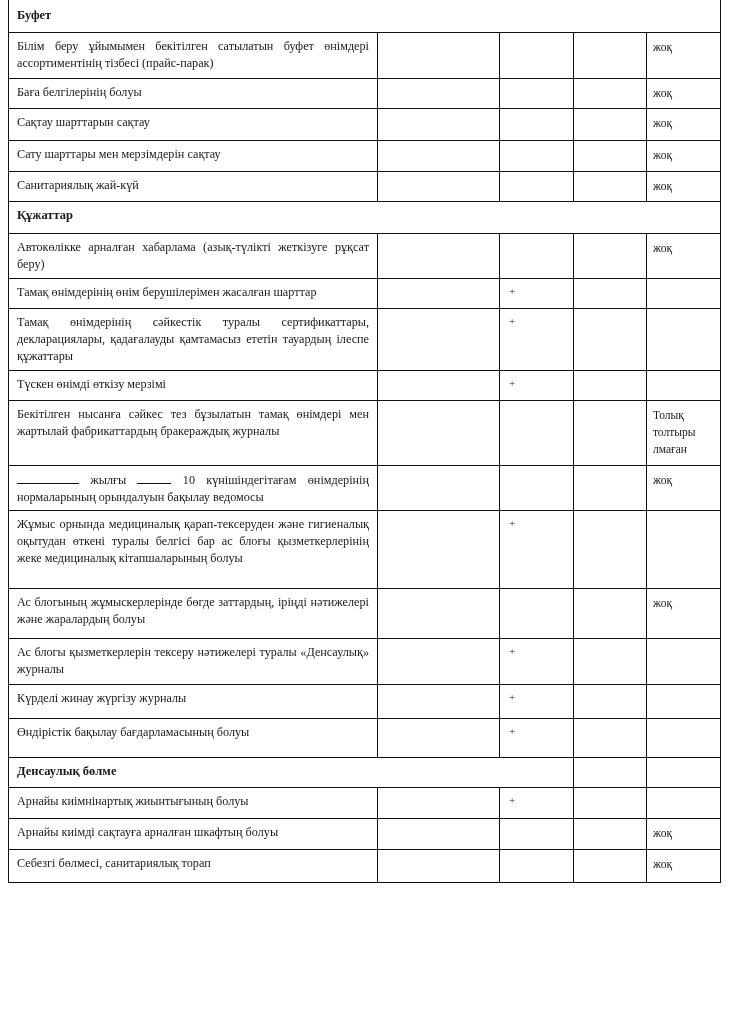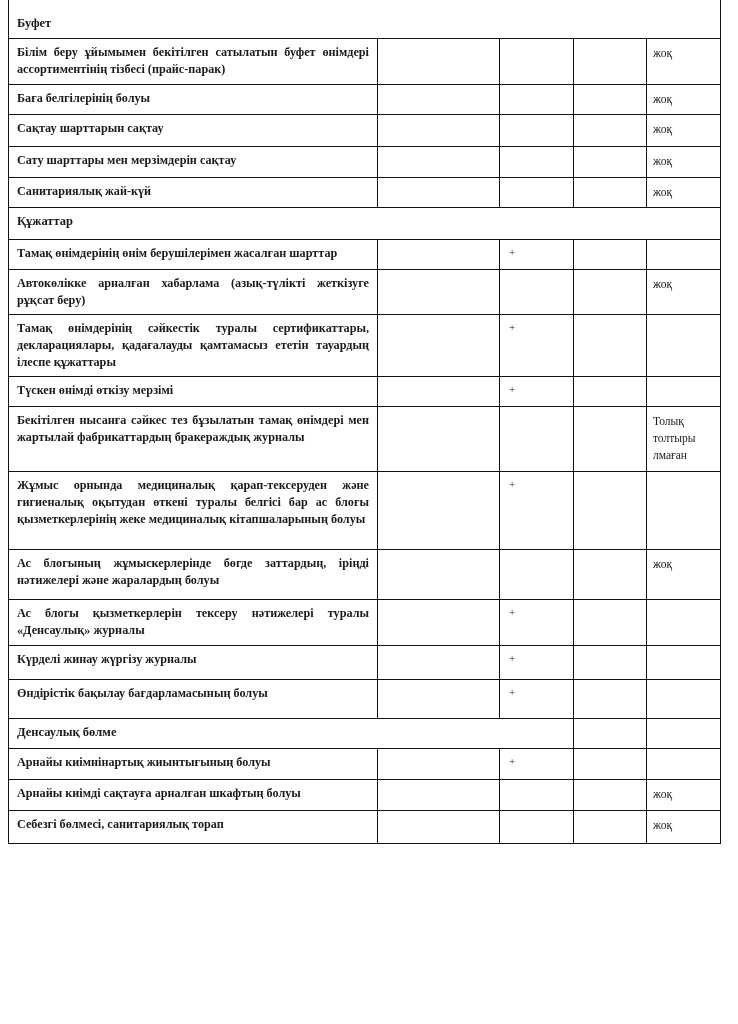--- a/index.html
+++ b/index.html
@@ -2,21 +2,21 @@
 <html><head>
 <meta charset="utf-8">
 <style>
   html, body { margin: 0; padding: 0; background: #ffffff; }
   body { width: 738px; height: 1024px; position: relative; overflow: hidden;
          font-family: "Liberation Serif", "DejaVu Serif", serif; color: #1a1a1a; }
   .page { position: absolute; left: 8px; top: 0; width: 712px; }
   table { border-collapse: collapse; width: 712px; table-layout: fixed; }
   td { border: 1.6px solid #111; vertical-align: top; font-size: 12.2px; line-height: 17px;
        padding: 5px 8px 4px 8px; }
-  td.label { text-align: justify; text-align-last: left; font-weight: bold; }
+  td.label { text-align: justify; text-align-last: left; }
   td.section { font-weight: bold; font-size: 12.5px; padding-bottom: 6px; }
   td.mark { font-size: 11px; padding-left: 9px; padding-top: 4px; }
   td.status { font-size: 11.5px; padding-left: 6px; padding-top: 6px; margin-left: 28px; }
   tr.top-open td { border-top: none; }
   .blank { display: inline-block; border-bottom: 1px solid #111; vertical-align: baseline; height: 12px; }
   .blank.long { width: 62px; }
   .blank.short { width: 34px; }
 </style>
 </head>
 <body>
@@ -26,21 +26,21 @@
   <colgroup>
     <col style="width:369px">
         <col style="width:122px">
         <col style="width:74px">
         <col style="width:73px">
         <col style="width:74px">
   </colgroup>
   <tbody>
 
     <tr class="top-open" style="height:32px">
-      <td class="section" colspan="5" style="padding-top:15px">Буфет</td>
+      <td class="section" colspan="5" style="padding-top:7px">Буфет</td>
     </tr>
     <tr style="height:46px">
       <td class="label">Білім беру ұйымымен бекітілген сатылатын буфет өнімдері ассортиментінің тізбесі (прайс-парак)</td>
       <td></td>
       <td class="mark"></td>
       <td></td>
       <td class="status">жоқ</td>
     </tr>
     <tr style="height:30px">
       <td class="label">Баға белгілерінің болуы</td>
@@ -67,33 +67,33 @@
       <td class="label">Санитариялық жай-күй</td>
       <td></td>
       <td class="mark"></td>
       <td></td>
       <td class="status">жоқ</td>
     </tr>
 
     <tr style="height:32px">
       <td class="section" colspan="5">Құжаттар</td>
     </tr>
+    <tr style="height:45px">
+      <td class="label">Автокөлікке арналған хабарлама (азық-түлікті жеткізуге рұқсат беру)</td>
+      <td></td>
+      <td class="mark"></td>
+      <td></td>
+      <td class="status">жоқ</td>
+    </tr>
     <tr style="height:30px">
       <td class="label">Тамақ өнімдерінің өнім берушілерімен жасалған шарттар</td>
       <td></td>
       <td class="mark">+</td>
       <td></td>
       <td class="status"></td>
-    </tr>
-    <tr style="height:45px">
-      <td class="label">Автокөлікке арналған хабарлама (азық-түлікті жеткізуге рұқсат беру)</td>
-      <td></td>
-      <td class="mark"></td>
-      <td></td>
-      <td class="status">жоқ</td>
     </tr>
     <tr style="height:62px">
       <td class="label">Тамақ өнімдерінің сәйкестік туралы сертификаттары, декларациялары, қадағалауды қамтамасыз ететін тауардың ілеспе құжаттары</td>
       <td></td>
       <td class="mark">+</td>
       <td></td>
       <td class="status"></td>
     </tr>
     <tr style="height:30px">
       <td class="label">Түскен өнімді өткізу мерзімі</td>
@@ -101,20 +101,27 @@
       <td class="mark">+</td>
       <td></td>
       <td class="status"></td>
     </tr>
     <tr style="height:65px">
       <td class="label">Бекітілген нысанға сәйкес тез бұзылатын тамақ өнімдері мен жартылай фабрикаттардың бракераждық журналы</td>
       <td></td>
       <td class="mark"></td>
       <td></td>
       <td class="status">Толық толтыры лмаған</td>
+    </tr>
+    <tr style="height:45px">
+      <td class="label"><span class="blank long"></span> <span>жылғы</span> <span class="blank short"></span> <span>10 күнішіндегітағам өнімдерінің нормаларының орындалуын бақылау ведомосы</span></td>
+      <td></td>
+      <td class="mark"></td>
+      <td></td>
+      <td class="status">жоқ</td>
     </tr>
     <tr style="height:78px">
       <td class="label">Жұмыс орнында медициналық қарап-тексеруден және гигиеналық оқытудан өткені туралы белгісі бар ас блоғы қызметкерлерінің жеке медициналық кітапшаларының болуы</td>
       <td></td>
       <td class="mark">+</td>
       <td></td>
       <td class="status"></td>
     </tr>
     <tr style="height:50px">
       <td class="label">Ас блогының жұмыскерлерінде бөгде заттардың, іріңді нәтижелері және жаралардың болуы</td>

